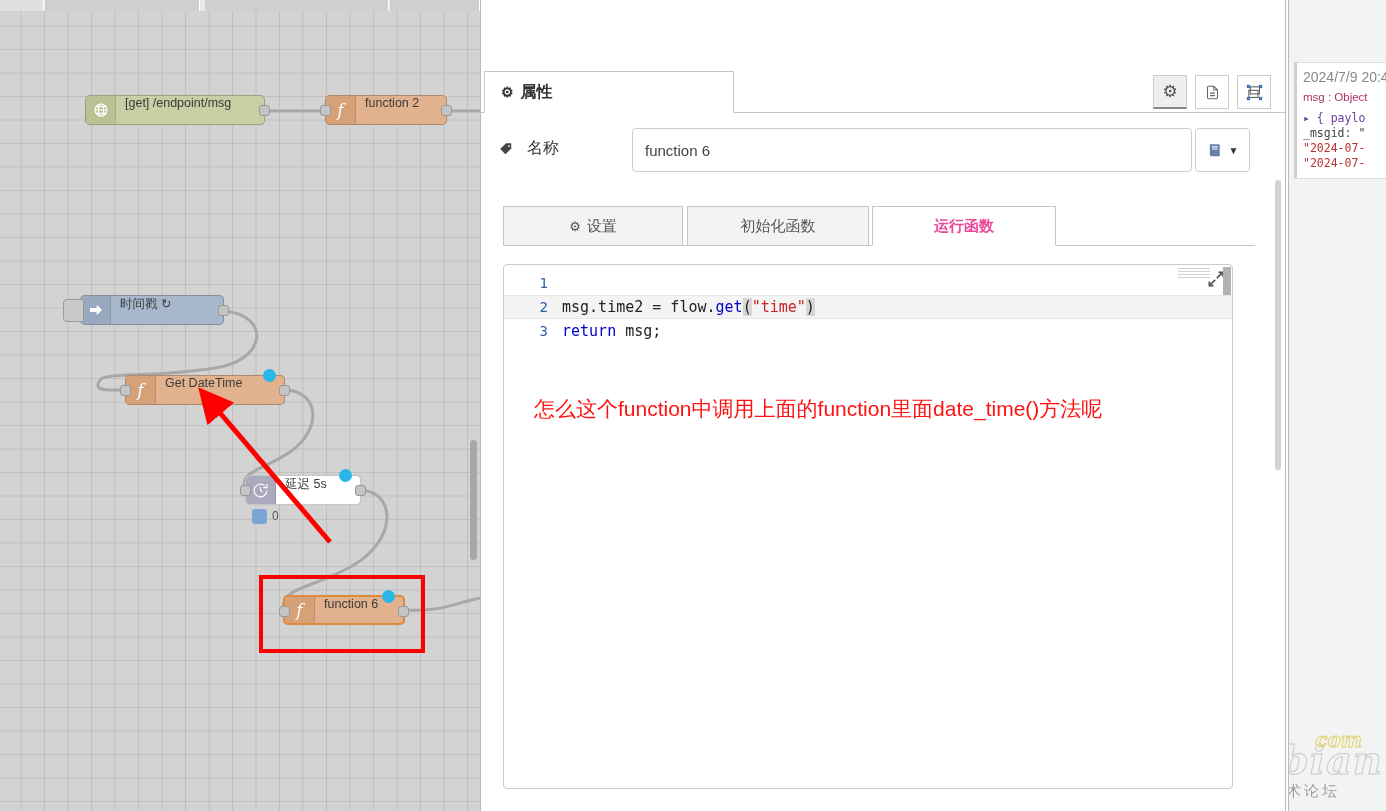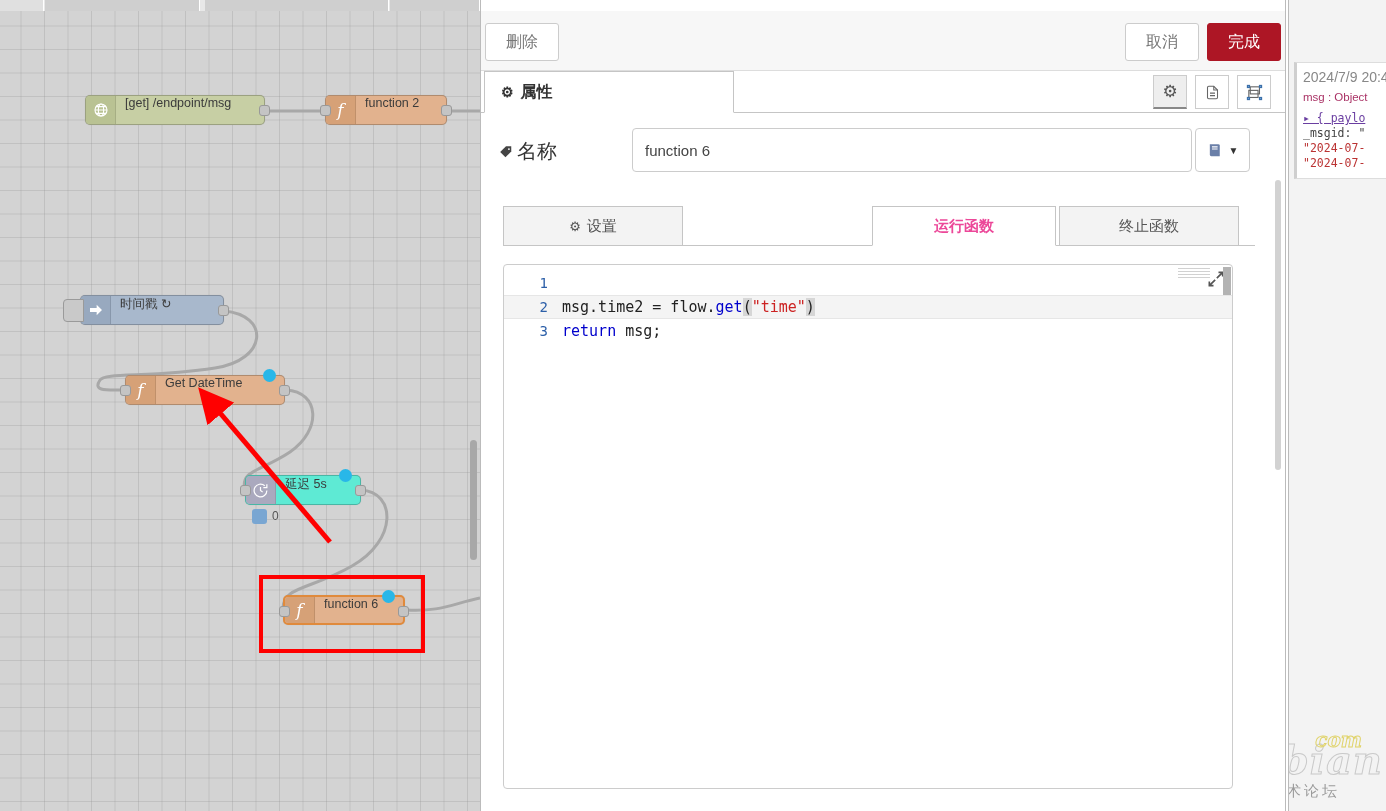--- a/index.html
+++ b/index.html
@@ -84,21 +84,21 @@
   #node-fn2 .nicon { background: #d6a177; }
   #node-inject { left: 80px; top: 295px; width: 144px; background: #a8b8cc; }
   #node-inject .nicon { background: #98a9bf; }
   #node-inject .injbtn {
     position: absolute; left: -18px; top: 3px;
     width: 21px; height: 23px; background: #c9c9c9;
     border: 1px solid #9a9a9a; border-radius: 4px 0 0 4px;
   }
   #node-getdt  { left: 125px; top: 375px; width: 160px; background: #e2b28e; }
   #node-getdt .nicon { background: #d6a177; }
-  #node-delay  { left: 245px; top: 475px; width: 116px; background: #5eead4; }
+  #node-delay  { left: 245px; top: 475px; width: 116px; background: #ffffff; }
   #node-delay .nicon { background: #aaa9be; }
   #node-fn6    { left: 283px; top: 595px; width: 122px; background: #e2b28e; }
   #node-fn6 .nicon { background: #d6a177; }
 
   #redbox {
     position: absolute; left: 259px; top: 575px;
     width: 166px; height: 78px;
     border: 4px solid #ff0000;
   }
   #canvas-scroll {
@@ -142,21 +142,21 @@
     display: flex; align-items: center; justify-content: center;
     cursor: pointer;
   }
   .iconbtn.active { background: #eee; border-bottom: 2px solid #888; }
   #ib-1 { right: 98px; } #ib-2 { right: 56px; } #ib-3 { right: 14px; }
 
   
   #name-row { position: absolute; left: 0; top: 128px; width: 100%; height: 46px; }
   #name-label {
     position: absolute; left: 18px; top: 10px;
-    font-size: 20px; color: #333; display: flex; align-items: center; gap: 4px;
+    font-size: 16px; color: #333; display: flex; align-items: center; gap: 14px;
   }
   #name-input {
     position: absolute; left: 151px; top: 0; width: 560px; height: 44px;
     border: 1px solid #ccc; border-radius: 4px;
     padding: 0 12px; font-size: 15px; color: #444;
     font-family: "Liberation Sans", sans-serif; outline: none;
   }
   #name-lib {
     position: absolute; left: 714px; top: 0; width: 55px; height: 44px;
     border: 1px solid #ccc; border-radius: 4px; background: #fff;
@@ -372,25 +372,20 @@
         </marker>
       </defs>
       <line x1="330" y1="542" x2="203" y2="393" stroke="#ff0000" stroke-width="5" marker-end="url(#ah)"></line>
     </svg>
 
     <div id="canvas-scroll"></div>
   </div>
 
   <div id="edit-panel">
 
-    <div id="dlg-header">
-      <div class="dbtn" id="btn-delete">删除</div>
-      <div class="dbtn" id="btn-cancel">取消</div>
-      <div class="dbtn" id="btn-done">完成</div>
-    </div>
 
     <div id="tabrow">
       <div id="tab-props">
         <span style="font-size:14px;">⚙</span>
         <span>属性</span>
       </div>
       <div class="iconbtn active" id="ib-1">
         <span style="font-size:17px;color:#555;">⚙</span>
       </div>
       <div class="iconbtn" id="ib-2">
@@ -427,25 +422,25 @@
         </svg>
         <span style="font-size:10px;color:#333;">▼</span>
       </div>
     </div>
 
     <div id="func-tabs">
       <div class="ftab" id="ft-0">
         <span style="font-size:13px;">⚙</span>
         <span>设置</span>
       </div>
+      <div class="ftab" id="ft-1">
+        <span>初始化函数</span>
+      </div>
       <div class="ftab active" id="ft-2">
         <span>运行函数</span>
-      </div>
-      <div class="ftab" id="ft-3">
-        <span>终止函数</span>
       </div>
     </div>
 
     <div id="editor">
       <div id="ed-minimap"></div>
       <div id="ed-expand">
         <svg width="20" height="20" viewBox="0 0 24 24" fill="none" stroke="#555" stroke-width="2">
           <path d="M15 4h5v5M20 4l-7 7M9 20H4v-5M4 20l7-7"></path>
         </svg>
       </div>
@@ -459,30 +454,31 @@
       <div class="codeline" id="line2">
         <div class="gut">2</div>
         <div class="code"><span class="k-prop">msg.time2 = flow.</span><span class="k-fn">get</span><span class="k-br">(</span><span class="k-str">"time"</span><span class="k-br">)</span></div>
       </div>
 
       <div class="codeline" id="line3">
         <div class="gut">3</div>
         <div class="code"><span class="k-kw">return</span><span> msg;</span></div>
       </div>
 
+      <div id="annotation">怎么这个function中调用上面的function里面date_time()方法呢</div>
     </div>
 
     <div id="panel-scroll"></div>
   </div>
 
   <div id="sidebar">
     <div id="dbg-msg">
       <div class="dbg-time">2024/7/9 20:4</div>
       <div class="dbg-topic">msg : Object</div>
-      <div class="dbg-code tw" style="color:#6a3ea1;text-decoration:underline;">▸ { paylo</div>
+      <div class="dbg-code tw" style="color:#6a3ea1;">▸ { paylo</div>
       <div class="dbg-code" style="margin-top:1px;color:#444;">_msgid: "</div>
       <div class="dbg-code st" style="margin-top:1px;color:#b33;">"2024-07-</div>
       <div class="dbg-code st" style="margin-top:1px;color:#b33;">"2024-07-</div>
     </div>
 
     <div id="watermark">
       <div id="wm-main">Hassbian</div>
       <div id="wm-com">com</div>
       <div id="wm-sub">瀚思彼岸技术论坛</div>
     </div>

